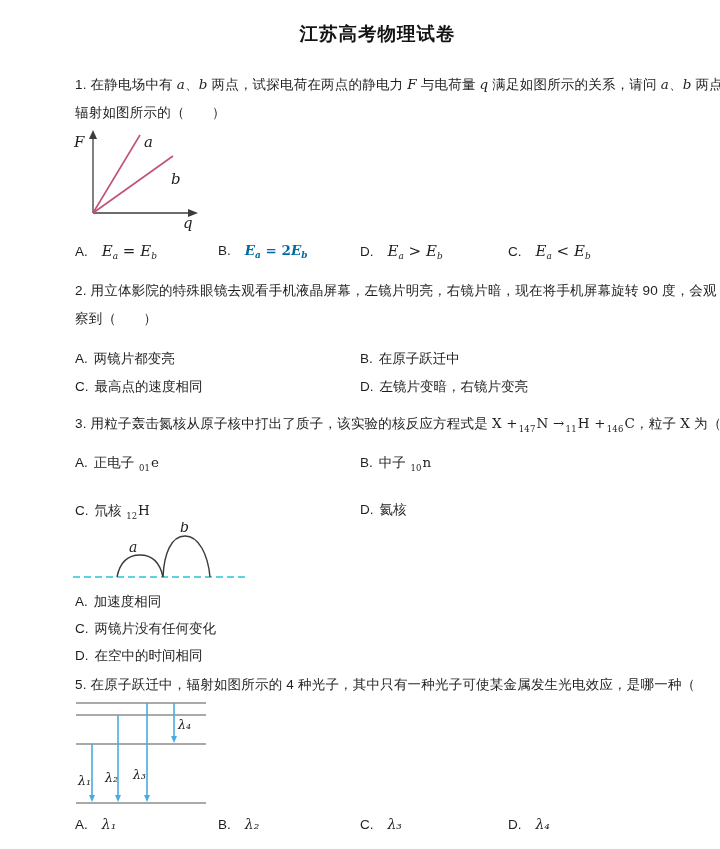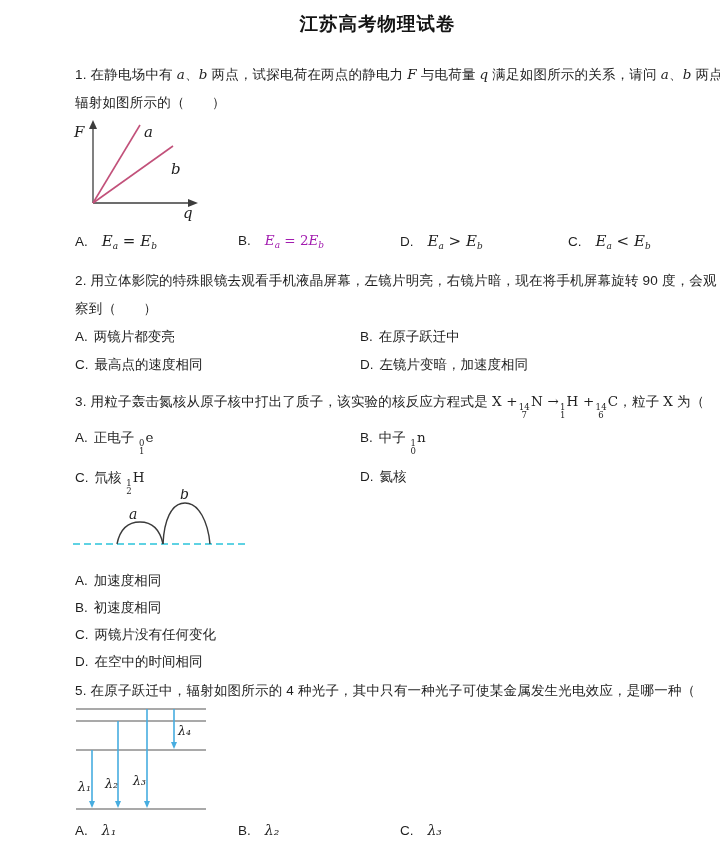--- a/index.html
+++ b/index.html
@@ -1,21 +1,21 @@
 <!DOCTYPE html>
 <html><head>
 <meta charset="utf-8">
 <style>
   html,body{margin:0;padding:0;background:#ffffff;}
   .page{
     position:relative;
     width:720px;height:849px;
     margin:0 auto;
     box-sizing:border-box;
-    padding:12px 40px 0 75px;
+    padding:22px 40px 0 75px;
     overflow:hidden;
     background:#ffffff;
     color:#1f1f1f;
     font-family:"Liberation Sans", sans-serif;
     font-size:13.5px;
   }
   h1.title{
     margin:0;
     text-align:center;
     font-size:18.5px;
@@ -34,39 +34,39 @@
   .q2 .stem-first{margin-top:14px;}
   .q3 .stem-first{margin-top:8px;}
   .q4 .stem-first{margin-top:8px;}
   .q5 .stem-first{margin-top:2px;}
 
   
   .it{font-family:"DejaVu Serif", "Liberation Serif", serif;font-style:italic;}
   .rm{font-family:"DejaVu Serif", "Liberation Serif", serif;}
   sub{font-size:9px;vertical-align:-3px;font-family:inherit;}
   .stk{
-    display:inline-flex;flex-direction:column;align-items:center;justify-content:center;
+    display:inline-flex;flex-direction:row;align-items:center;justify-content:center;
     vertical-align:-4px;line-height:8px;font-size:8.5px;
     font-family:"DejaVu Serif","Liberation Serif",serif;font-style:normal;
     margin:0 1px;
   }
 
   
-  .row4{display:grid;grid-template-columns:143px 142px 148px auto;margin-top:8px;height:24px;align-items:center;gap:20px;}
+  .row4{display:grid;grid-template-columns:143px 142px 148px auto;margin-top:8px;height:24px;align-items:center;}
   .row4 .okey{margin-right:14px;}
   .opt .okey{display:inline-block;}
   .okey{margin-right:6px;}
   .math{font-family:"DejaVu Serif","Liberation Serif",serif;font-size:15px;}
-  .muted{color:#a21caf;font-weight:400;font-size:13.5px;}
-  .grid2{display:grid;grid-template-columns:285px auto;margin-top:0;}
+  .muted{color:#0369a1;font-weight:700;font-size:13.5px;}
+  .grid2{display:grid;grid-template-columns:285px auto;margin-top:12px;}
   .grid2 .opt{line-height:28px;}
-  .q3 .grid2{margin-top:6px;row-gap:16px;}
+  .q3 .grid2{margin-top:12px;row-gap:24px;}
   .q3 .grid2 .opt{line-height:24px;height:24px;}
   .list .opt{line-height:27px;}
-  .q4 .list{margin-top:16px;}
+  .q4 .list{margin-top:4px;}
   .q5 .row4{margin-top:2px;height:22px;}
   .opt-math{font-family:"DejaVu Serif","Liberation Serif",serif;font-style:italic;font-size:14px;}
 
   
   svg{display:block;}
   .fq-graph{margin:2px 0 0 -2px;}
   .fountain{margin:0 0 0 -2px;}
   .levels{margin:0 0 0 -3px;}
   svg text.svg-it{font-family:"DejaVu Serif","Liberation Serif",serif;font-style:italic;}
 </style>
@@ -102,21 +102,21 @@
     </div>
   </section>
 
   <section class="q2">
     <div class="stem stem-first">2. 用立体影院的特殊眼镜去观看手机液晶屏幕，左镜片明亮，右镜片暗，现在将手机屏幕旋转 90 度，会观</div>
     <div class="stem">察到（　　）</div>
     <div class="grid2">
       <div class="opt"><span class="okey">A.</span><span>两镜片都变亮</span></div>
       <div class="opt"><span class="okey">B.</span><span>在原子跃迁中</span></div>
       <div class="opt"><span class="okey">C.</span><span>最高点的速度相同</span></div>
-      <div class="opt"><span class="okey">D.</span><span>左镜片变暗，加速度相同</span></div>
+      <div class="opt"><span class="okey">D.</span><span>左镜片变暗，右镜片变亮</span></div>
     </div>
   </section>
 
   <section class="q3">
     <div class="stem stem-first">3. 用粒子轰击氮核从原子核中打出了质子，该实验的核反应方程式是 <span class="rm">X +</span><span class="stk">
           <span>14</span>
           <span>7</span>
         </span><span class="rm">N →</span><span class="stk">
           <span>1</span>
           <span>1</span>
@@ -146,21 +146,20 @@
     <svg class="fountain" width="185" height="62" viewBox="0 0 185 62">
       <line x1="0" y1="55" x2="176" y2="55" stroke-width="1.8" stroke-dasharray="7 4" stroke="#5ed2e3"></line>
       <path d="M44,55 C47,40 55,33 67,33 C79,33 87,41 90,55" fill="none" stroke-width="1.4" stroke="#3a3a3a"></path>
       <path d="M90,55 C91,32 98,14 112,14 C126,14 135,33 137,55" fill="none" stroke-width="1.4" stroke="#3a3a3a"></path>
       <text class="svg-it" x="56" y="30" font-size="14" fill="#1f1f1f">a</text>
       <text class="svg-it" x="107" y="10" font-size="14" fill="#1f1f1f">b</text>
     </svg>
 
     <div class="list">
       <div class="opt"><span class="okey">A.</span><span>加速度相同</span></div>
-      <div class="opt"><span class="okey">B.</span><span>初速度相同</span></div>
       <div class="opt"><span class="okey">C.</span><span>两镜片没有任何变化</span></div>
       <div class="opt"><span class="okey">D.</span><span>在空中的时间相同</span></div>
     </div>
   </section>
 
   <section class="q5">
     <div class="stem stem-first">5. 在原子跃迁中，辐射如图所示的 4 种光子，其中只有一种光子可使某金属发生光电效应，是哪一种（　　）</div>
 
     <svg class="levels" width="145" height="112" viewBox="0 0 145 112">
       <line x1="4" y1="4" x2="134" y2="4" stroke-width="1.6" stroke="#8c8c8c"></line>
@@ -180,16 +179,17 @@
       <text class="svg-it" x="6" y="86" font-size="12.5" fill="#1f1f1f">λ₁</text>
       <text class="svg-it" x="33" y="83" font-size="12.5" fill="#1f1f1f">λ₂</text>
       <text class="svg-it" x="61" y="80" font-size="12.5" fill="#1f1f1f">λ₃</text>
       <text class="svg-it" x="106" y="30" font-size="12.5" fill="#1f1f1f">λ₄</text>
     </svg>
 
     <div class="row4">
       <div class="opt"><span class="okey">A.</span><span class="opt-math">λ₁</span></div>
       <div class="opt"><span class="okey">B.</span><span class="opt-math">λ₂</span></div>
       <div class="opt"><span class="okey">C.</span><span class="opt-math">λ₃</span></div>
+      <div class="opt"><span class="okey">D.</span><span class="opt-math">λ₄</span></div>
     </div>
   </section>
 
 </div>
 
 </body></html>

